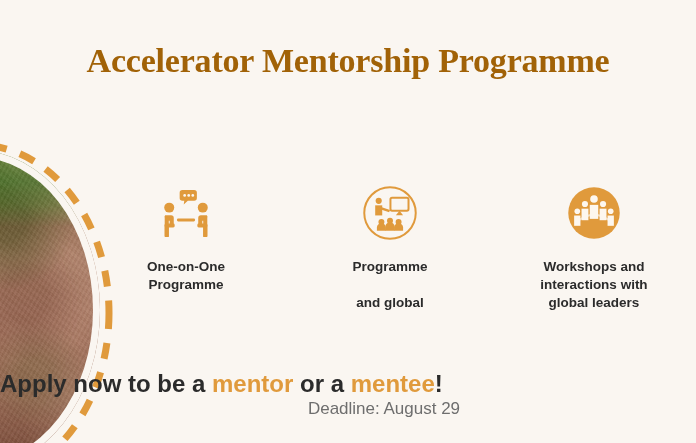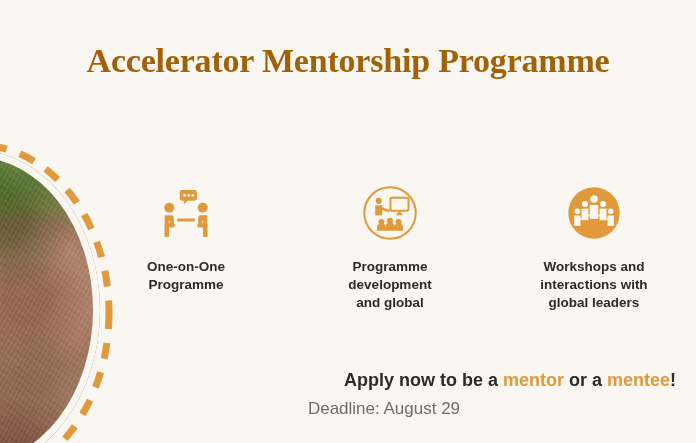--- a/index.html
+++ b/index.html
@@ -147,23 +147,23 @@
     line-height: 1.35;
     font-family: "Liberation Sans", sans-serif;
   }
 
   
   .cta {
     position: absolute;
     left: 0;
     top: 370px;
     width: 676px;
-    text-align: right;
+    text-align: left;
     color: #2b2b2b;
-    font-size: 18px;
+    font-size: 24px;
     font-weight: bold;
     font-family: "Liberation Sans", sans-serif;
   }
   .cta .hl { color: #e09a3c; }
   .deadline {
     position: absolute;
     left: 0;
     top: 399px;
     width: 696px;
     text-align: center;
@@ -243,21 +243,21 @@
           <circle cx="31" cy="39.5" r="3.3" fill="#e09a3c"></circle>
           <circle cx="40.5" cy="41" r="3.3" fill="#e09a3c"></circle>
 
           <path d="M16.5 47c0-2.8 2.2-4.6 5-4.6s5 1.8 5 4.6v3.6h-10z" fill="#e09a3c"></path>
           <path d="M26 46c0-2.8 2.2-4.8 5-4.8s5 2 5 4.8v4.6H26z" fill="#e09a3c"></path>
           <path d="M35.5 47c0-2.8 2.2-4.6 5-4.6s5 1.8 5 4.6v3.6h-10z" fill="#e09a3c"></path>
         </svg>
       </div>
       <div class="feature-label">
         <span>Programme</span><br>
-        <span>development</span><br>
+        <br>
         <span>and global</span>
       </div>
     </div>
 
     <div class="feature">
       <div class="feature-icon">
         <svg viewBox="0 0 62 62" width="56" height="56" fill="none">
           <circle cx="31" cy="31" r="28.5" fill="#e09a3c"></circle>
 
           <path d="M12 41q19 -16 38 0" stroke="#f3e2c8" stroke-width="2" fill="none" opacity="0.85"></path>

